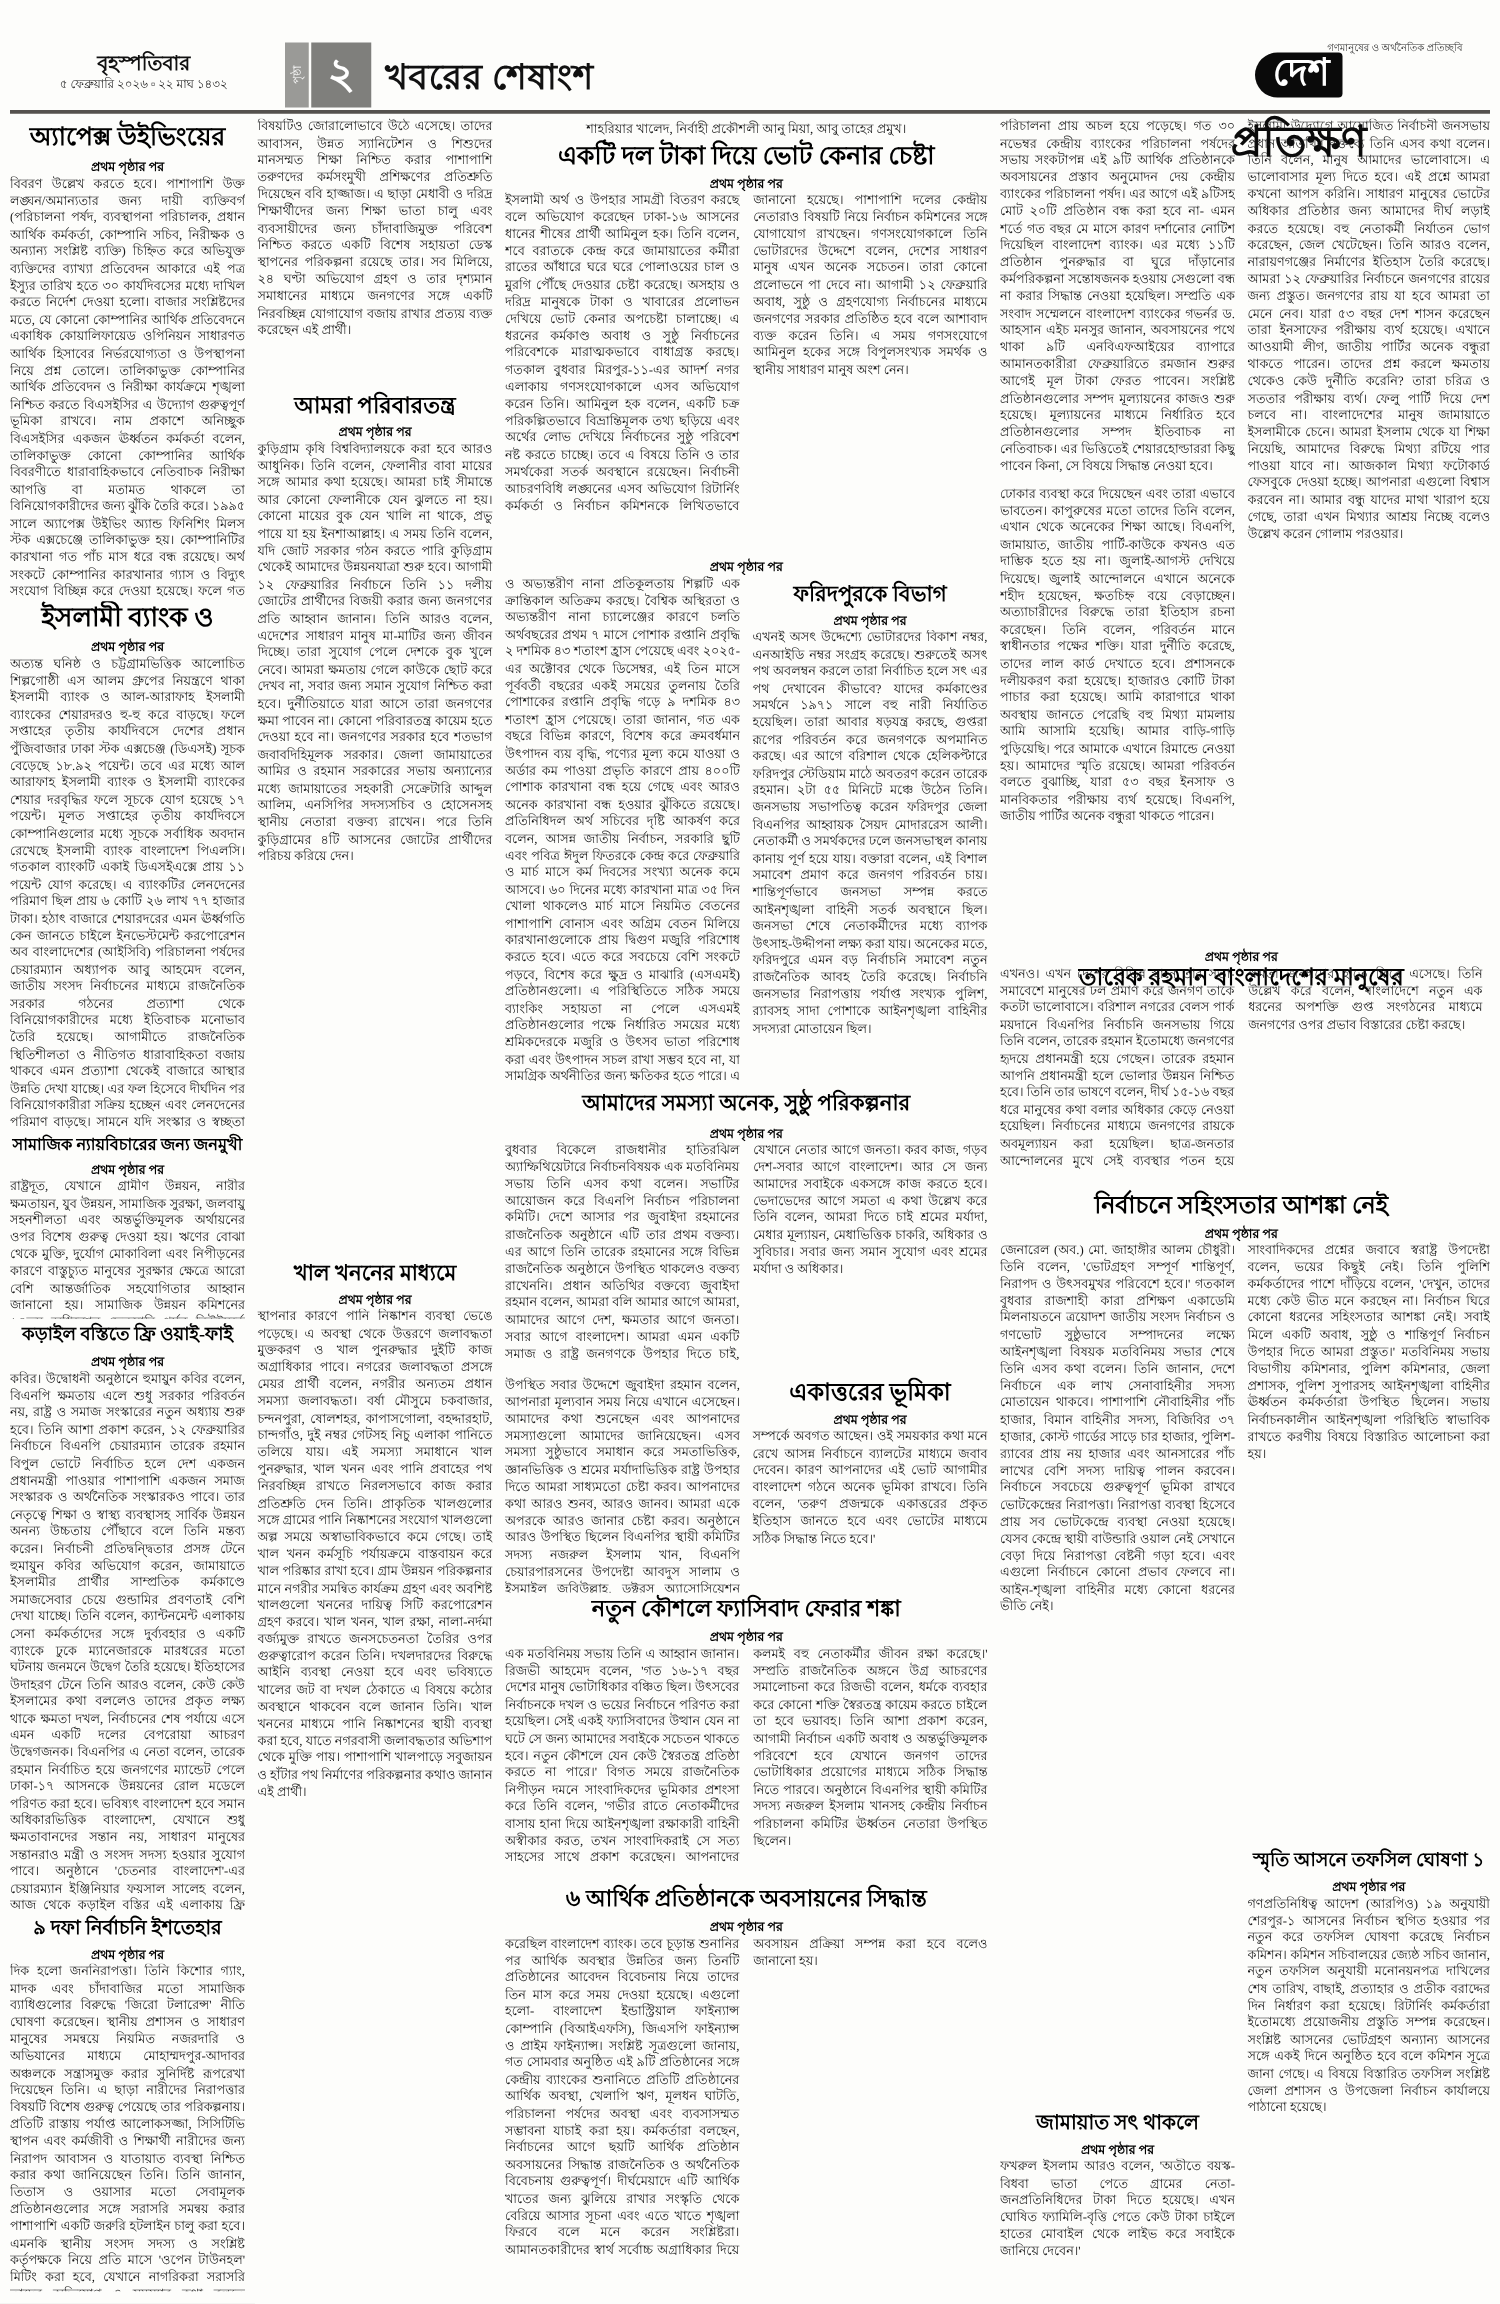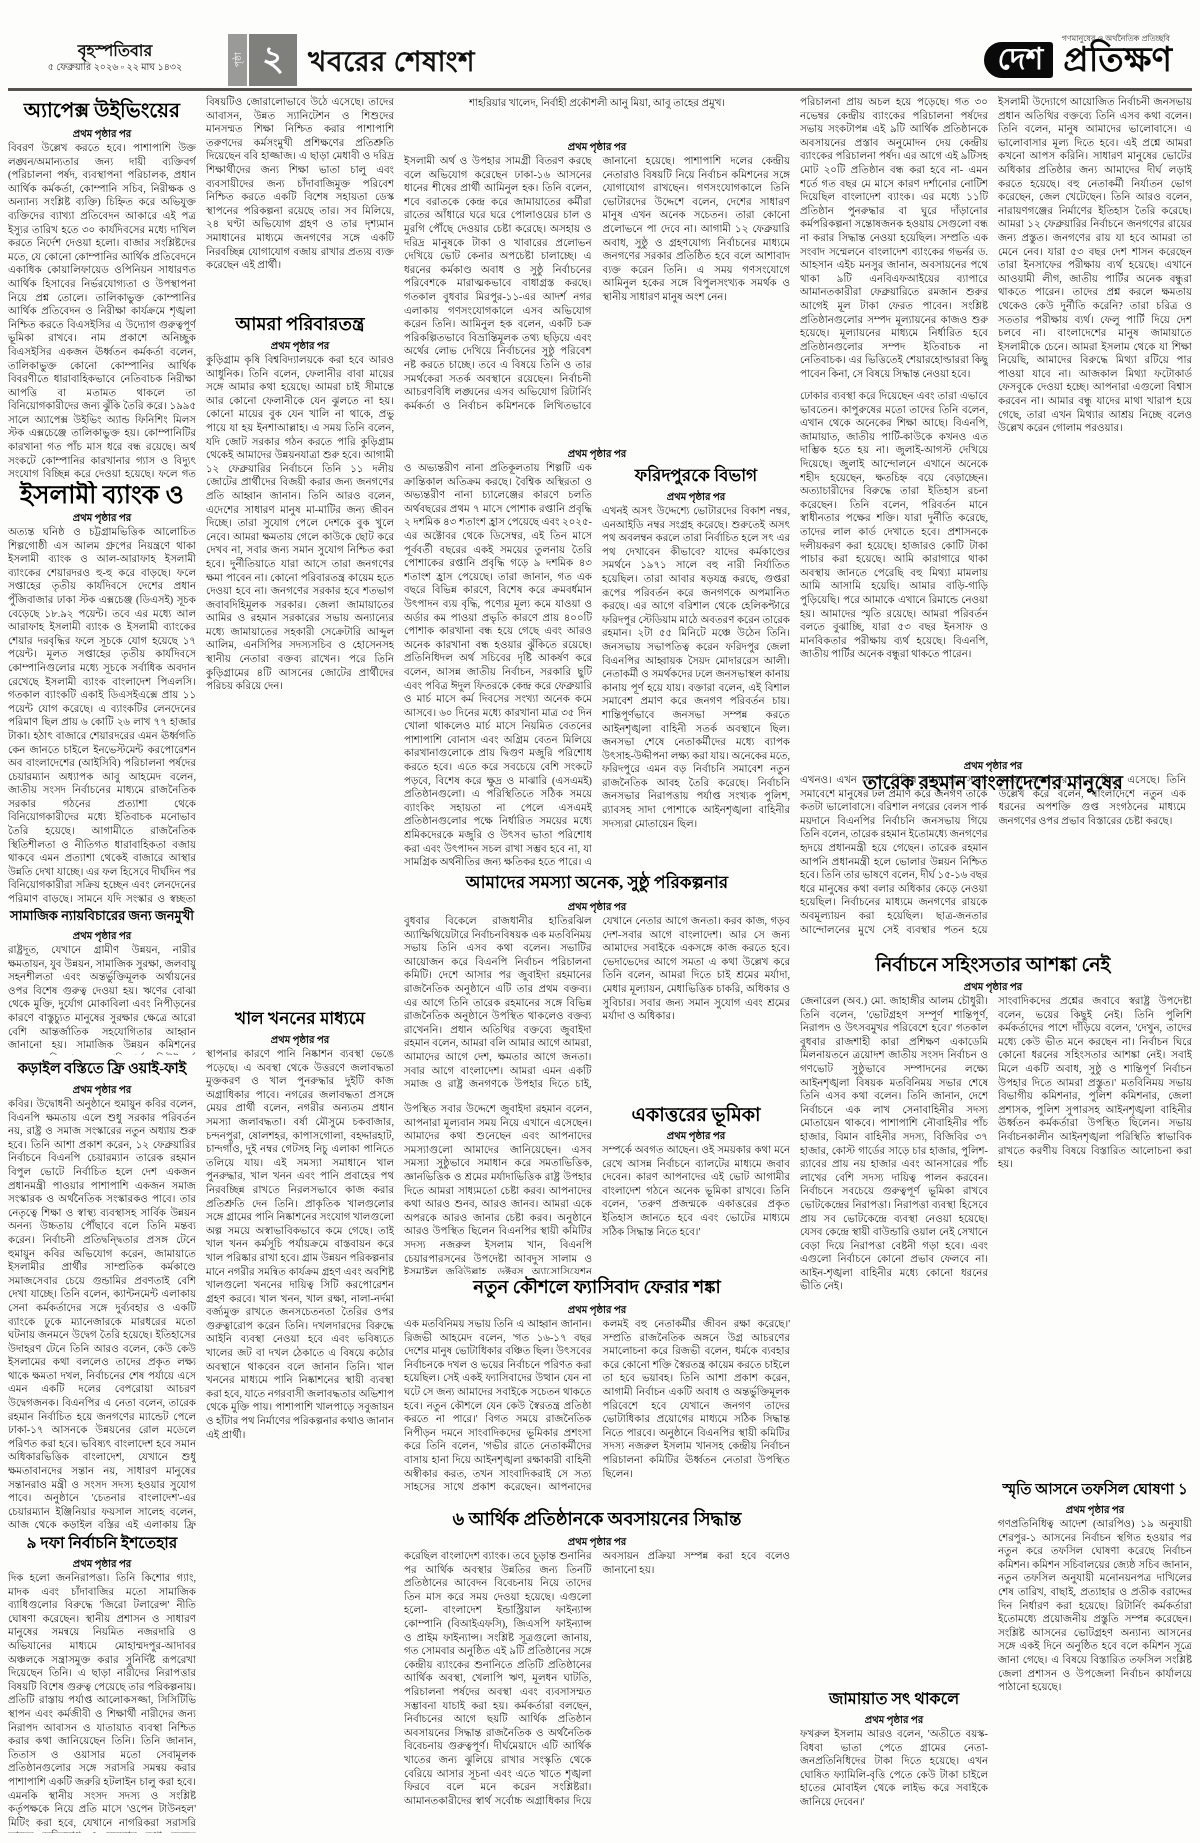--- a/index.html
+++ b/index.html
@@ -7,21 +7,21 @@
         font-family:"Liberation Serif","DejaVu Serif",serif;color:#111;overflow:hidden;}
   
   .hdr-day{position:absolute;left:30px;top:38px;width:170px;text-align:center;font-weight:bold;font-size:16px;}
   .hdr-date{position:absolute;left:10px;top:60px;width:210px;text-align:center;font-size:9.5px;color:#222;}
   .page-label-box{position:absolute;left:228px;top:34px;width:19px;height:52px;background:#9a9a97;color:#fff;
         display:flex;align-items:center;justify-content:center;font-size:9px;writing-mode:vertical-rl;transform:rotate(180deg);}
   .page-num-box{position:absolute;left:249px;top:34px;width:48px;height:52px;background:#7f7f7c;color:#fff;
         display:flex;align-items:center;justify-content:center;font-size:34px;font-weight:bold;}
   .hdr-section{position:absolute;left:308px;top:40px;font-size:28px;font-weight:bold;letter-spacing:.5px;}
   .hdr-tagline{position:absolute;left:920px;top:32px;width:250px;text-align:right;font-size:8px;color:#333;}
-  .logo{position:absolute;left:906px;top:42px;width:266px;display:flex;align-items:center;justify-content:flex-end;gap:10px;}
+  .logo{position:absolute;left:906px;top:42px;width:266px;display:flex;align-items:center;justify-content:flex-end;gap:20px;flex-direction:column;}
   .logo-desh{background:#0a0a0a;color:#fff;font-weight:bold;font-size:30px;padding:2px 10px 4px 14px;
         border-radius:22px 4px 4px 22px;line-height:1;}
   .logo-rest{color:#0a0a0a;font-weight:bold;font-size:34px;line-height:1;}
   .hdr-rule{position:absolute;left:8px;top:88px;width:1184px;height:3px;background:#55524e;}
   
   .blk{position:absolute;overflow:hidden;font-size:10.2px;line-height:13.6px;text-align:justify;
        word-break:break-word;color:#161616;}
   .blk.two{column-count:2;column-gap:11px;column-fill:auto;}
   .hl{position:absolute;overflow:hidden;display:flex;align-items:center;justify-content:center;
       font-weight:bold;color:#000;text-align:center;line-height:1.1;}
@@ -42,21 +42,21 @@
   <div class="logo">
     <span class="logo-desh">দেশ</span>
     <span class="logo-rest">প্রতিক্ষণ</span>
   </div>
   <div class="hdr-rule"></div>
 
   <div class="hl" style="left:8px;top:95px;width:188px;height:30px;font-size:20px;">অ্যাপেক্স উইভিংয়ের</div>
   <div class="sub" style="left:8px;top:126px;width:188px;height:14px;">প্রথম পৃষ্ঠার পর</div>
   <div class="blk" style="left:8px;top:141px;width:188px;height:338px;">বিবরণ উল্লেখ করতে হবে। পাশাপাশি উক্ত লঙ্ঘন/অমান্যতার জন্য দায়ী ব্যক্তিবর্গ (পরিচালনা পর্ষদ, ব্যবস্থাপনা পরিচালক, প্রধান আর্থিক কর্মকর্তা, কোম্পানি সচিব, নিরীক্ষক ও অন্যান্য সংশ্লিষ্ট ব্যক্তি) চিহ্নিত করে অভিযুক্ত ব্যক্তিদের ব্যাখ্যা প্রতিবেদন আকারে এই পত্র ইস্যুর তারিখ হতে ৩০ কার্যদিবসের মধ্যে দাখিল করতে নির্দেশ দেওয়া হলো। বাজার সংশ্লিষ্টদের মতে, যে কোনো কোম্পানির আর্থিক প্রতিবেদনে একাধিক কোয়ালিফায়েড ওপিনিয়ন সাধারণত আর্থিক হিসাবের নির্ভরযোগ্যতা ও উপস্থাপনা নিয়ে প্রশ্ন তোলে। তালিকাভুক্ত কোম্পানির আর্থিক প্রতিবেদন ও নিরীক্ষা কার্যক্রমে শৃঙ্খলা নিশ্চিত করতে বিএসইসির এ উদ্যোগ গুরুত্বপূর্ণ ভূমিকা রাখবে। নাম প্রকাশে অনিচ্ছুক বিএসইসির একজন ঊর্ধ্বতন কর্মকর্তা বলেন, তালিকাভুক্ত কোনো কোম্পানির আর্থিক বিবরণীতে ধারাবাহিকভাবে নেতিবাচক নিরীক্ষা আপত্তি বা মতামত থাকলে তা বিনিয়োগকারীদের জন্য ঝুঁকি তৈরি করে। ১৯৯৫ সালে অ্যাপেক্স উইভিং অ্যান্ড ফিনিশিং মিলস স্টক এক্সচেঞ্জে তালিকাভুক্ত হয়। কোম্পানিটির কারখানা গত পাঁচ মাস ধরে বন্ধ রয়েছে। অর্থ সংকটে কোম্পানির কারখানার গ্যাস ও বিদ্যুৎ সংযোগ বিচ্ছিন্ন করে দেওয়া হয়েছে। ফলে গত বছরের ১৩ এপ্রিল থেকে কোম্পানিটির কারখানা বন্ধ রয়েছে। প্রথম দফা বন্ধের সময় কোম্পানিটি জানায়, গ্যাস সংযোগ বিচ্ছিন্ন হওয়ার কারণে তাদের কারখানা ১ মাস বন্ধ রাখার সিদ্ধান্ত হয়। পরবর্তীতে এটি পাঁচ দফায় আরো মাস বাড়ানো হয়। সর্বশেষ গত বছরের ১৩ আগস্ট ডিএসইকে কোম্পানি জানায়, তাদের কারখানা ২০২৬ সালের ১২ ফেব্রুয়ারি পর্যন্ত বন্ধ রাখার সিদ্ধান্ত হয়েছে।</div>
 
-  <div class="hl" style="left:8px;top:481px;width:188px;height:28px;font-size:25px;">ইসলামী ব্যাংক ও</div>
+  <div class="hl" style="left:8px;top:481px;width:188px;height:28px;font-size:21px;">ইসলামী ব্যাংক ও</div>
   <div class="sub" style="left:8px;top:510px;width:188px;height:14px;">প্রথম পৃষ্ঠার পর</div>
   <div class="blk" style="left:8px;top:525px;width:188px;height:378px;">অত্যন্ত ঘনিষ্ঠ ও চট্টগ্রামভিত্তিক আলোচিত শিল্পগোষ্ঠী এস আলম গ্রুপের নিয়ন্ত্রণে থাকা ইসলামী ব্যাংক ও আল-আরাফাহ ইসলামী ব্যাংকের শেয়ারদরও হু-হু করে বাড়ছে। ফলে সপ্তাহের তৃতীয় কার্যদিবসে দেশের প্রধান পুঁজিবাজার ঢাকা স্টক এক্সচেঞ্জ (ডিএসই) সূচক বেড়েছে ১৮.৯২ পয়েন্ট। তবে এর মধ্যে আল আরাফাহ ইসলামী ব্যাংক ও ইসলামী ব্যাংকের শেয়ার দরবৃদ্ধির ফলে সূচকে যোগ হয়েছে ১৭ পয়েন্ট। মূলত সপ্তাহের তৃতীয় কার্যদিবসে কোম্পানিগুলোর মধ্যে সূচকে সর্বাধিক অবদান রেখেছে ইসলামী ব্যাংক বাংলাদেশ পিএলসি। গতকাল ব্যাংকটি একাই ডিএসইএক্সে প্রায় ১১ পয়েন্ট যোগ করেছে। এ ব্যাংকটির লেনদেনের পরিমাণ ছিল প্রায় ৬ কোটি ২৬ লাখ ৭৭ হাজার টাকা। হঠাৎ বাজারে শেয়ারদরের এমন ঊর্ধ্বগতি কেন জানতে চাইলে ইনভেস্টমেন্ট করপোরেশন অব বাংলাদেশের (আইসিবি) পরিচালনা পর্ষদের চেয়ারম্যান অধ্যাপক আবু আহমেদ বলেন, জাতীয় সংসদ নির্বাচনের মাধ্যমে রাজনৈতিক সরকার গঠনের প্রত্যাশা থেকে বিনিয়োগকারীদের মধ্যে ইতিবাচক মনোভাব তৈরি হয়েছে। আগামীতে রাজনৈতিক স্থিতিশীলতা ও নীতিগত ধারাবাহিকতা বজায় থাকবে এমন প্রত্যাশা থেকেই বাজারে আস্থার উন্নতি দেখা যাচ্ছে। এর ফল হিসেবে দীর্ঘদিন পর বিনিয়োগকারীরা সক্রিয় হচ্ছেন এবং লেনদেনের পরিমাণ বাড়ছে। সামনে যদি সংস্কার ও স্বচ্ছতা আরও জোরদার হয়, তাহলে বাজারে এই গতি টেকসই হতে পারে। যেসব কোম্পানিগুলোর শেয়ারদর বেড়েছে তারা মূলত সঠিক মূল্যায়নে যাওয়ার চেষ্টা করছে। নতুন সরকার যদি সুদের হার কমিয়ে আনে তাহলে বাজারে সুদিন ফিরবে।</div>
 
   <div class="hl" style="left:8px;top:904px;width:188px;height:24px;font-size:13px;">সামাজিক ন্যায়বিচারের জন্য জনমুখী</div>
   <div class="sub" style="left:8px;top:928px;width:188px;height:14px;">প্রথম পৃষ্ঠার পর</div>
   <div class="blk" style="left:8px;top:943px;width:188px;height:112px;">রাষ্ট্রদূত, যেখানে গ্রামীণ উন্নয়ন, নারীর ক্ষমতায়ন, যুব উন্নয়ন, সামাজিক সুরক্ষা, জলবায়ু সহনশীলতা এবং অন্তর্ভুক্তিমূলক অর্থায়নের ওপর বিশেষ গুরুত্ব দেওয়া হয়। ঋণের বোঝা থেকে মুক্তি, দুর্যোগ মোকাবিলা এবং নিপীড়নের কারণে বাস্তুচ্যুত মানুষের সুরক্ষার ক্ষেত্রে আরো বেশি আন্তর্জাতিক সহযোগিতার আহ্বান জানানো হয়। সামাজিক উন্নয়ন কমিশনের ৬৪তম অধিবেশন ফেব্রুয়ারি পর্যন্ত নিউইয়র্কে অনুষ্ঠিত হচ্ছে। বাংলাদেশ ২০২৩-২০২৭ মেয়াদে কমিশনের সদস্য হিসেবে দায়িত্ব পালন করছে।</div>
 
   <div class="hl" style="left:8px;top:1056px;width:188px;height:26px;font-size:14.5px;">কড়াইল বস্তিতে ফ্রি ওয়াই-ফাই</div>
   <div class="sub" style="left:8px;top:1082px;width:188px;height:14px;">প্রথম পৃষ্ঠার পর</div>
   <div class="blk" style="left:8px;top:1097px;width:188px;height:432px;">কবির। উদ্বোধনী অনুষ্ঠানে হুমায়ুন কবির বলেন, বিএনপি ক্ষমতায় এলে শুধু সরকার পরিবর্তন নয়, রাষ্ট্র ও সমাজ সংস্কারের নতুন অধ্যায় শুরু হবে। তিনি আশা প্রকাশ করেন, ১২ ফেব্রুয়ারির নির্বাচনে বিএনপি চেয়ারম্যান তারেক রহমান বিপুল ভোটে নির্বাচিত হলে দেশ একজন প্রধানমন্ত্রী পাওয়ার পাশাপাশি একজন সমাজ সংস্কারক ও অর্থনৈতিক সংস্কারকও পাবে। তার নেতৃত্বে শিক্ষা ও স্বাস্থ্য ব্যবস্থাসহ সার্বিক উন্নয়ন অনন্য উচ্চতায় পৌঁছাবে বলে তিনি মন্তব্য করেন। নির্বাচনী প্রতিদ্বন্দ্বিতার প্রসঙ্গ টেনে হুমায়ুন কবির অভিযোগ করেন, জামায়াতে ইসলামীর প্রার্থীর সাম্প্রতিক কর্মকাণ্ডে সমাজসেবার চেয়ে গুন্ডামির প্রবণতাই বেশি দেখা যাচ্ছে। তিনি বলেন, ক্যান্টনমেন্ট এলাকায় সেনা কর্মকর্তাদের সঙ্গে দুর্ব্যবহার ও একটি ব্যাংকে ঢুকে ম্যানেজারকে মারধরের মতো ঘটনায় জনমনে উদ্বেগ তৈরি হয়েছে। ইতিহাসের উদাহরণ টেনে তিনি আরও বলেন, কেউ কেউ ইসলামের কথা বললেও তাদের প্রকৃত লক্ষ্য থাকে ক্ষমতা দখল, নির্বাচনের শেষ পর্যায়ে এসে এমন একটি দলের বেপরোয়া আচরণ উদ্বেগজনক। বিএনপির এ নেতা বলেন, তারেক রহমান নির্বাচিত হয়ে জনগণের ম্যান্ডেট পেলে ঢাকা-১৭ আসনকে উন্নয়নের রোল মডেলে পরিণত করা হবে। ভবিষ্যৎ বাংলাদেশ হবে সমান অধিকারভিত্তিক বাংলাদেশ, যেখানে শুধু ক্ষমতাবানদের সন্তান নয়, সাধারণ মানুষের সন্তানরাও মন্ত্রী ও সংসদ সদস্য হওয়ার সুযোগ পাবে। অনুষ্ঠানে 'চেতনার বাংলাদেশ'-এর চেয়ারম্যান ইঞ্জিনিয়ার ফয়সাল সালেহ বলেন, আজ থেকে কড়াইল বস্তির এই এলাকায় ফ্রি ওয়াই-ফাই সেবা চালু হলো। এর মাধ্যমে শিক্ষার্থী ও কর্মজীবী মানুষ বিনামূল্যে ইন্টারনেট সুবিধা পাবেন। পর্যায়ক্রমে পুরো কড়াইল ও ভাসানটেক এলাকায় এই সেবা সম্প্রসারণের প্রতিশ্রুতি দিয়ে তিনি বলেন, সবার জন্য প্রযুক্তির সমান সুযোগ নিশ্চিত করাই তাদের লক্ষ্য। উদ্বোধন শেষে স্থানীয় বাসিন্দাদের মধ্যে উচ্ছ্বাস দেখা যায় এবং তারা এ উদ্যোগকে স্বাগত জানান।</div>
@@ -70,20 +70,21 @@
   <div class="hl" style="left:206px;top:312px;width:188px;height:26px;font-size:18px;">আমরা পরিবারতন্ত্র</div>
   <div class="sub" style="left:206px;top:338px;width:188px;height:14px;">প্রথম পৃষ্ঠার পর</div>
   <div class="blk" style="left:206px;top:353px;width:188px;height:650px;">কুড়িগ্রাম কৃষি বিশ্ববিদ্যালয়কে করা হবে আরও আধুনিক। তিনি বলেন, ফেলানীর বাবা মায়ের সঙ্গে আমার কথা হয়েছে। আমরা চাই সীমান্তে আর কোনো ফেলানীকে যেন ঝুলতে না হয়। কোনো মায়ের বুক যেন খালি না থাকে, প্রভু পায়ে যা হয় ইনশাআল্লাহ। এ সময় তিনি বলেন, যদি জোট সরকার গঠন করতে পারি কুড়িগ্রাম থেকেই আমাদের উন্নয়নযাত্রা শুরু হবে। আগামী ১২ ফেব্রুয়ারির নির্বাচনে তিনি ১১ দলীয় জোটের প্রার্থীদের বিজয়ী করার জন্য জনগণের প্রতি আহ্বান জানান। তিনি আরও বলেন, এদেশের সাধারণ মানুষ মা-মাটির জন্য জীবন দিচ্ছে। তারা সুযোগ পেলে দেশকে বুক খুলে নেবে। আমরা ক্ষমতায় গেলে কাউকে ছোট করে দেখব না, সবার জন্য সমান সুযোগ নিশ্চিত করা হবে। দুর্নীতিয়াতে যারা আসে তারা জনগণের ক্ষমা পাবেন না। কোনো পরিবারতন্ত্র কায়েম হতে দেওয়া হবে না। জনগণের সরকার হবে শতভাগ জবাবদিহিমূলক সরকার। জেলা জামায়াতের আমির ও রহমান সরকারের সভায় অন্যান্যের মধ্যে জামায়াতের সহকারী সেক্রেটারি আব্দুল আলিম, এনসিপির সদস্যসচিব ও হোসেনসহ স্থানীয় নেতারা বক্তব্য রাখেন। পরে তিনি কুড়িগ্রামের ৪টি আসনের জোটের প্রার্থীদের পরিচয় করিয়ে দেন।</div>
 
   <div class="hl" style="left:206px;top:1006px;width:188px;height:26px;font-size:17px;">খাল খননের মাধ্যমে</div>
   <div class="sub" style="left:206px;top:1032px;width:188px;height:14px;">প্রথম পৃষ্ঠার পর</div>
   <div class="blk" style="left:206px;top:1047px;width:188px;height:786px;">স্থাপনার কারণে পানি নিষ্কাশন ব্যবস্থা ভেঙে পড়েছে। এ অবস্থা থেকে উত্তরণে জলাবদ্ধতা মুক্তকরণ ও খাল পুনরুদ্ধার দুইটি কাজ অগ্রাধিকার পাবে। নগরের জলাবদ্ধতা প্রসঙ্গে মেয়র প্রার্থী বলেন, নগরীর অন্যতম প্রধান সমস্যা জলাবদ্ধতা। বর্ষা মৌসুমে চকবাজার, চন্দনপুরা, ষোলশহর, কাপাসগোলা, বহদ্দারহাট, চান্দগাঁও, দুই নম্বর গেটসহ নিচু এলাকা পানিতে তলিয়ে যায়। এই সমস্যা সমাধানে খাল পুনরুদ্ধার, খাল খনন এবং পানি প্রবাহের পথ নিরবচ্ছিন্ন রাখতে নিরলসভাবে কাজ করার প্রতিশ্রুতি দেন তিনি। প্রাকৃতিক খালগুলোর সঙ্গে গ্রামের পানি নিষ্কাশনের সংযোগ খালগুলো অল্প সময়ে অস্বাভাবিকভাবে কমে গেছে। তাই খাল খনন কর্মসূচি পর্যায়ক্রমে বাস্তবায়ন করে খাল পরিষ্কার রাখা হবে। গ্রাম উন্নয়ন পরিকল্পনার মানে নগরীর সমন্বিত কার্যক্রম গ্রহণ এবং অবশিষ্ট খালগুলো খননের দায়িত্ব সিটি করপোরেশন গ্রহণ করবে। খাল খনন, খাল রক্ষা, নালা-নর্দমা বর্জ্যমুক্ত রাখতে জনসচেতনতা তৈরির ওপর গুরুত্বারোপ করেন তিনি। দখলদারদের বিরুদ্ধে আইনি ব্যবস্থা নেওয়া হবে এবং ভবিষ্যতে খালের জট বা দখল ঠেকাতে এ বিষয়ে কঠোর অবস্থানে থাকবেন বলে জানান তিনি। খাল খননের মাধ্যমে পানি নিষ্কাশনের স্থায়ী ব্যবস্থা করা হবে, যাতে নগরবাসী জলাবদ্ধতার অভিশাপ থেকে মুক্তি পায়। পাশাপাশি খালপাড়ে সবুজায়ন ও হাঁটার পথ নির্মাণের পরিকল্পনার কথাও জানান এই প্রার্থী।</div>
 
   <div class="snippet" style="left:404px;top:95px;width:386px;height:15px;">শাহরিয়ার খালেদ, নির্বাহী প্রকৌশলী আনু মিয়া, আবু তাহের প্রমুখ।</div>
 
+  <div class="hl" style="left:404px;top:111px;width:386px;height:28px;font-size:20px;">একটি দল টাকা দিয়ে ভোট কেনার চেষ্টা</div>
   <div class="sub" style="left:404px;top:139px;width:386px;height:14px;">প্রথম পৃষ্ঠার পর</div>
   <div class="blk two" style="left:404px;top:154px;width:386px;height:262px;">ইসলামী অর্থ ও উপহার সামগ্রী বিতরণ করছে বলে অভিযোগ করেছেন ঢাকা-১৬ আসনের ধানের শীষের প্রার্থী আমিনুল হক। তিনি বলেন, শবে বরাতকে কেন্দ্র করে জামায়াতের কর্মীরা রাতের আঁধারে ঘরে ঘরে পোলাওয়ের চাল ও মুরগি পৌঁছে দেওয়ার চেষ্টা করেছে। অসহায় ও দরিদ্র মানুষকে টাকা ও খাবারের প্রলোভন দেখিয়ে ভোট কেনার অপচেষ্টা চালাচ্ছে। এ ধরনের কর্মকাণ্ড অবাধ ও সুষ্ঠু নির্বাচনের পরিবেশকে মারাত্মকভাবে বাধাগ্রস্ত করছে। গতকাল বুধবার মিরপুর-১১-এর আদর্শ নগর এলাকায় গণসংযোগকালে এসব অভিযোগ করেন তিনি। আমিনুল হক বলেন, একটি চক্র পরিকল্পিতভাবে বিভ্রান্তিমূলক তথ্য ছড়িয়ে এবং অর্থের লোভ দেখিয়ে নির্বাচনের সুষ্ঠু পরিবেশ নষ্ট করতে চাচ্ছে। তবে এ বিষয়ে তিনি ও তার সমর্থকেরা সতর্ক অবস্থানে রয়েছেন। নির্বাচনী আচরণবিধি লঙ্ঘনের এসব অভিযোগ রিটার্নিং কর্মকর্তা ও নির্বাচন কমিশনকে লিখিতভাবে জানানো হয়েছে। পাশাপাশি দলের কেন্দ্রীয় নেতারাও বিষয়টি নিয়ে নির্বাচন কমিশনের সঙ্গে যোগাযোগ রাখছেন। গণসংযোগকালে তিনি ভোটারদের উদ্দেশে বলেন, দেশের সাধারণ মানুষ এখন অনেক সচেতন। তারা কোনো প্রলোভনে পা দেবে না। আগামী ১২ ফেব্রুয়ারি অবাধ, সুষ্ঠু ও গ্রহণযোগ্য নির্বাচনের মাধ্যমে জনগণের সরকার প্রতিষ্ঠিত হবে বলে আশাবাদ ব্যক্ত করেন তিনি। এ সময় গণসংযোগে আমিনুল হকের সঙ্গে বিপুলসংখ্যক সমর্থক ও স্থানীয় সাধারণ মানুষ অংশ নেন।</div>
 
   <div class="sub" style="left:404px;top:446px;width:386px;height:14px;">প্রথম পৃষ্ঠার পর</div>
   <div class="blk" style="left:404px;top:461px;width:188px;height:405px;">ও অভ্যন্তরীণ নানা প্রতিকূলতায় শিল্পটি এক ক্রান্তিকাল অতিক্রম করছে। বৈশ্বিক অস্থিরতা ও অভ্যন্তরীণ নানা চ্যালেঞ্জের কারণে চলতি অর্থবছরের প্রথম ৭ মাসে পোশাক রপ্তানি প্রবৃদ্ধি ২ দশমিক ৪৩ শতাংশ হ্রাস পেয়েছে এবং ২০২৫-এর অক্টোবর থেকে ডিসেম্বর, এই তিন মাসে পূর্ববর্তী বছরের একই সময়ের তুলনায় তৈরি পোশাকের রপ্তানি প্রবৃদ্ধি গড়ে ৯ দশমিক ৪৩ শতাংশ হ্রাস পেয়েছে। তারা জানান, গত এক বছরে বিভিন্ন কারণে, বিশেষ করে ক্রমবর্ধমান উৎপাদন ব্যয় বৃদ্ধি, পণ্যের মূল্য কমে যাওয়া ও অর্ডার কম পাওয়া প্রভৃতি কারণে প্রায় ৪০০টি পোশাক কারখানা বন্ধ হয়ে গেছে এবং আরও অনেক কারখানা বন্ধ হওয়ার ঝুঁকিতে রয়েছে। প্রতিনিধিদল অর্থ সচিবের দৃষ্টি আকর্ষণ করে বলেন, আসন্ন জাতীয় নির্বাচন, সরকারি ছুটি এবং পবিত্র ঈদুল ফিতরকে কেন্দ্র করে ফেব্রুয়ারি ও মার্চ মাসে কর্ম দিবসের সংখ্যা অনেক কমে আসবে। ৬০ দিনের মধ্যে কারখানা মাত্র ৩৫ দিন খোলা থাকলেও মার্চ মাসে নিয়মিত বেতনের পাশাপাশি বোনাস এবং অগ্রিম বেতন মিলিয়ে কারখানাগুলোকে প্রায় দ্বিগুণ মজুরি পরিশোধ করতে হবে। এতে করে সবচেয়ে বেশি সংকটে পড়বে, বিশেষ করে ক্ষুদ্র ও মাঝারি (এসএমই) প্রতিষ্ঠানগুলো। এ পরিস্থিতিতে সঠিক সময়ে ব্যাংকিং সহায়তা না পেলে এসএমই প্রতিষ্ঠানগুলোর পক্ষে নির্ধারিত সময়ের মধ্যে শ্রমিকদেরকে মজুরি ও উৎসব ভাতা পরিশোধ করা এবং উৎপাদন সচল রাখা সম্ভব হবে না, যা সামগ্রিক অর্থনীতির জন্য ক্ষতিকর হতে পারে। এ পরিস্থিতি মোকাবিলায় নিম্নলিখিত পদক্ষেপ নিতে অনুরোধ জানান- ১. লিয়েন ব্যাংকে থাকা নগদ সহায়তার আবেদনগুলো দ্রুত নিষ্পত্তিতে প্রয়োজনীয় নির্দেশনা প্রদান। এর পাশাপাশি রপ্তানি খাতে বিশেষ তহবিল গঠনের দাবিও জানানো হয়।</div>
 
   <div class="hl" style="left:602px;top:463px;width:188px;height:26px;font-size:17px;">ফরিদপুরকে বিভাগ</div>
   <div class="sub" style="left:602px;top:489px;width:188px;height:14px;">প্রথম পৃষ্ঠার পর</div>
   <div class="blk" style="left:602px;top:504px;width:188px;height:596px;">এখনই অসৎ উদ্দেশ্যে ভোটারদের বিকাশ নম্বর, এনআইডি নম্বর সংগ্রহ করেছে। শুরুতেই অসৎ পথ অবলম্বন করলে তারা নির্বাচিত হলে সৎ এর পথ দেখাবেন কীভাবে? যাদের কর্মকাণ্ডের সমর্থনে ১৯৭১ সালে বহু নারী নির্যাতিত হয়েছিল। তারা আবার ষড়যন্ত্র করছে, গুপ্তরা রূপের পরিবর্তন করে জনগণকে অপমানিত করছে। এর আগে বরিশাল থেকে হেলিকপ্টারে ফরিদপুর স্টেডিয়াম মাঠে অবতরণ করেন তারেক রহমান। ২টা ৫৫ মিনিটে মঞ্চে উঠেন তিনি। জনসভায় সভাপতিত্ব করেন ফরিদপুর জেলা বিএনপির আহ্বায়ক সৈয়দ মোদাররেস আলী। নেতাকর্মী ও সমর্থকদের ঢলে জনসভাস্থল কানায় কানায় পূর্ণ হয়ে যায়। বক্তারা বলেন, এই বিশাল সমাবেশ প্রমাণ করে জনগণ পরিবর্তন চায়। শান্তিপূর্ণভাবে জনসভা সম্পন্ন করতে আইনশৃঙ্খলা বাহিনী সতর্ক অবস্থানে ছিল। জনসভা শেষে নেতাকর্মীদের মধ্যে ব্যাপক উৎসাহ-উদ্দীপনা লক্ষ্য করা যায়। অনেকের মতে, ফরিদপুরে এমন বড় নির্বাচনি সমাবেশ নতুন রাজনৈতিক আবহ তৈরি করেছে। নির্বাচনি জনসভার নিরাপত্তায় পর্যাপ্ত সংখ্যক পুলিশ, র‍্যাবসহ সাদা পোশাকে আইনশৃঙ্খলা বাহিনীর সদস্যরা মোতায়েন ছিল।</div>
 

